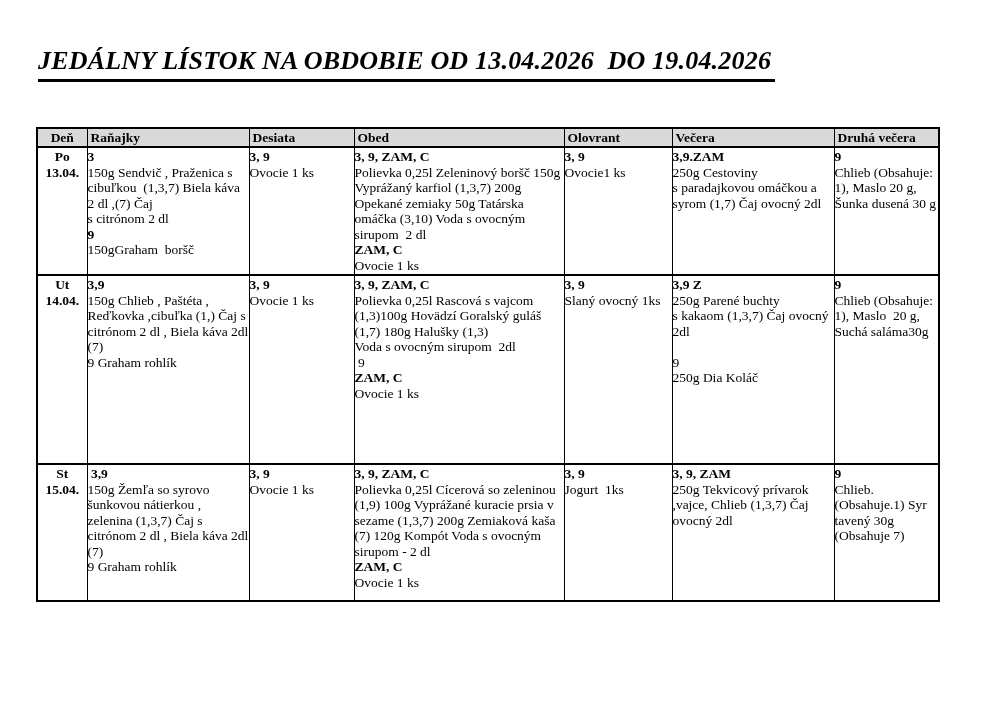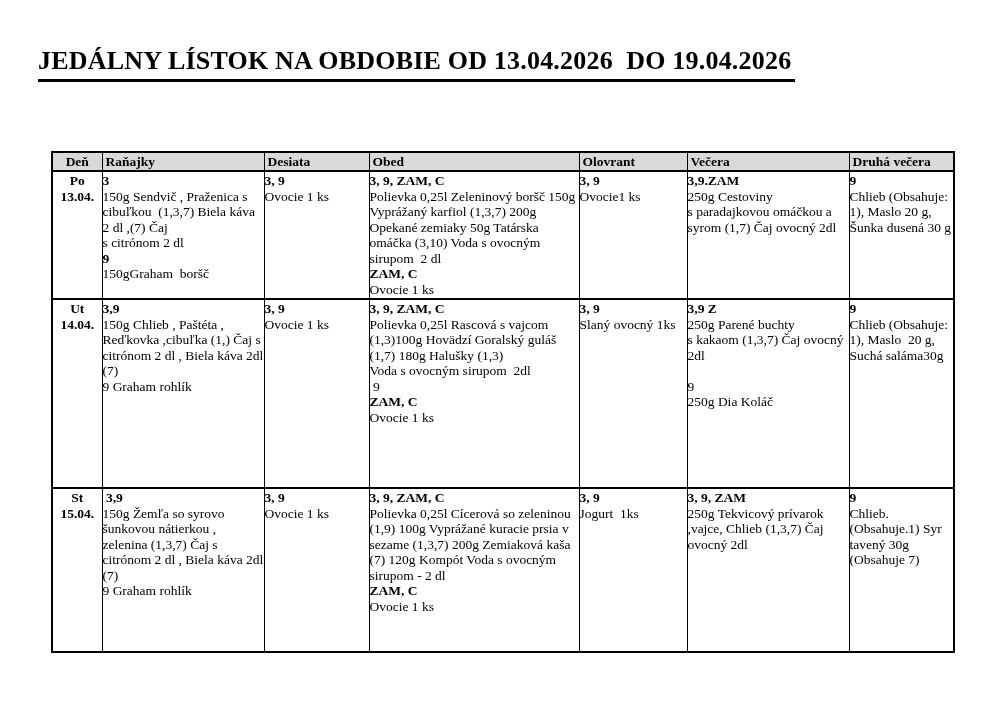--- a/index.html
+++ b/index.html
@@ -11,33 +11,33 @@
     font-family: "Liberation Serif", serif;
     color: #000000;
     overflow: hidden;
   }
   .title {
     position: absolute;
     left: 38px;
     top: 46px;
     font-size: 26px;
     font-weight: bold;
+    font-style: italic;
     white-space: pre;
     border-bottom: 3px solid #000;
     padding: 0 4px 3px 0;
     letter-spacing: 0.2px;
   }
   table.menu {
     position: absolute;
-    left: 51px;
+    left: 36px;
     top: 127px;
     border-collapse: collapse;
     table-layout: fixed;
     border: 2px solid #000;
-    margin-top: 24px;
   }
   table.menu col.c0 { width: 50px; }
   table.menu col.c1 { width: 162px; }
   table.menu col.c2 { width: 105px; }
   table.menu col.c3 { width: 210px; }
   table.menu col.c4 { width: 108px; }
   table.menu col.c5 { width: 162px; }
   table.menu col.c6 { width: 105px; }
   table.menu th, table.menu td {
     border: 1px solid #000;
@@ -63,21 +63,21 @@
   }
   td.day {
     text-align: center;
     vertical-align: middle;
     font-weight: bold;
   }
   .ln { white-space: pre-wrap; }
   .b { font-weight: bold; }
   tbody tr:nth-child(1) { height: 124px; }
   tbody tr:nth-child(2) { height: 189px; }
-  tbody tr:nth-child(3) { height: 164px; }
+  tbody tr:nth-child(3) { height: 137px; }
 </style>
 </head>
 <body>
 
 <div class="title">JEDÁLNY LÍSTOK NA OBDOBIE OD 13.04.2026  DO 19.04.2026</div>
 
 <table class="menu">
   <colgroup>
     <col class="c0">
       <col class="c1">

